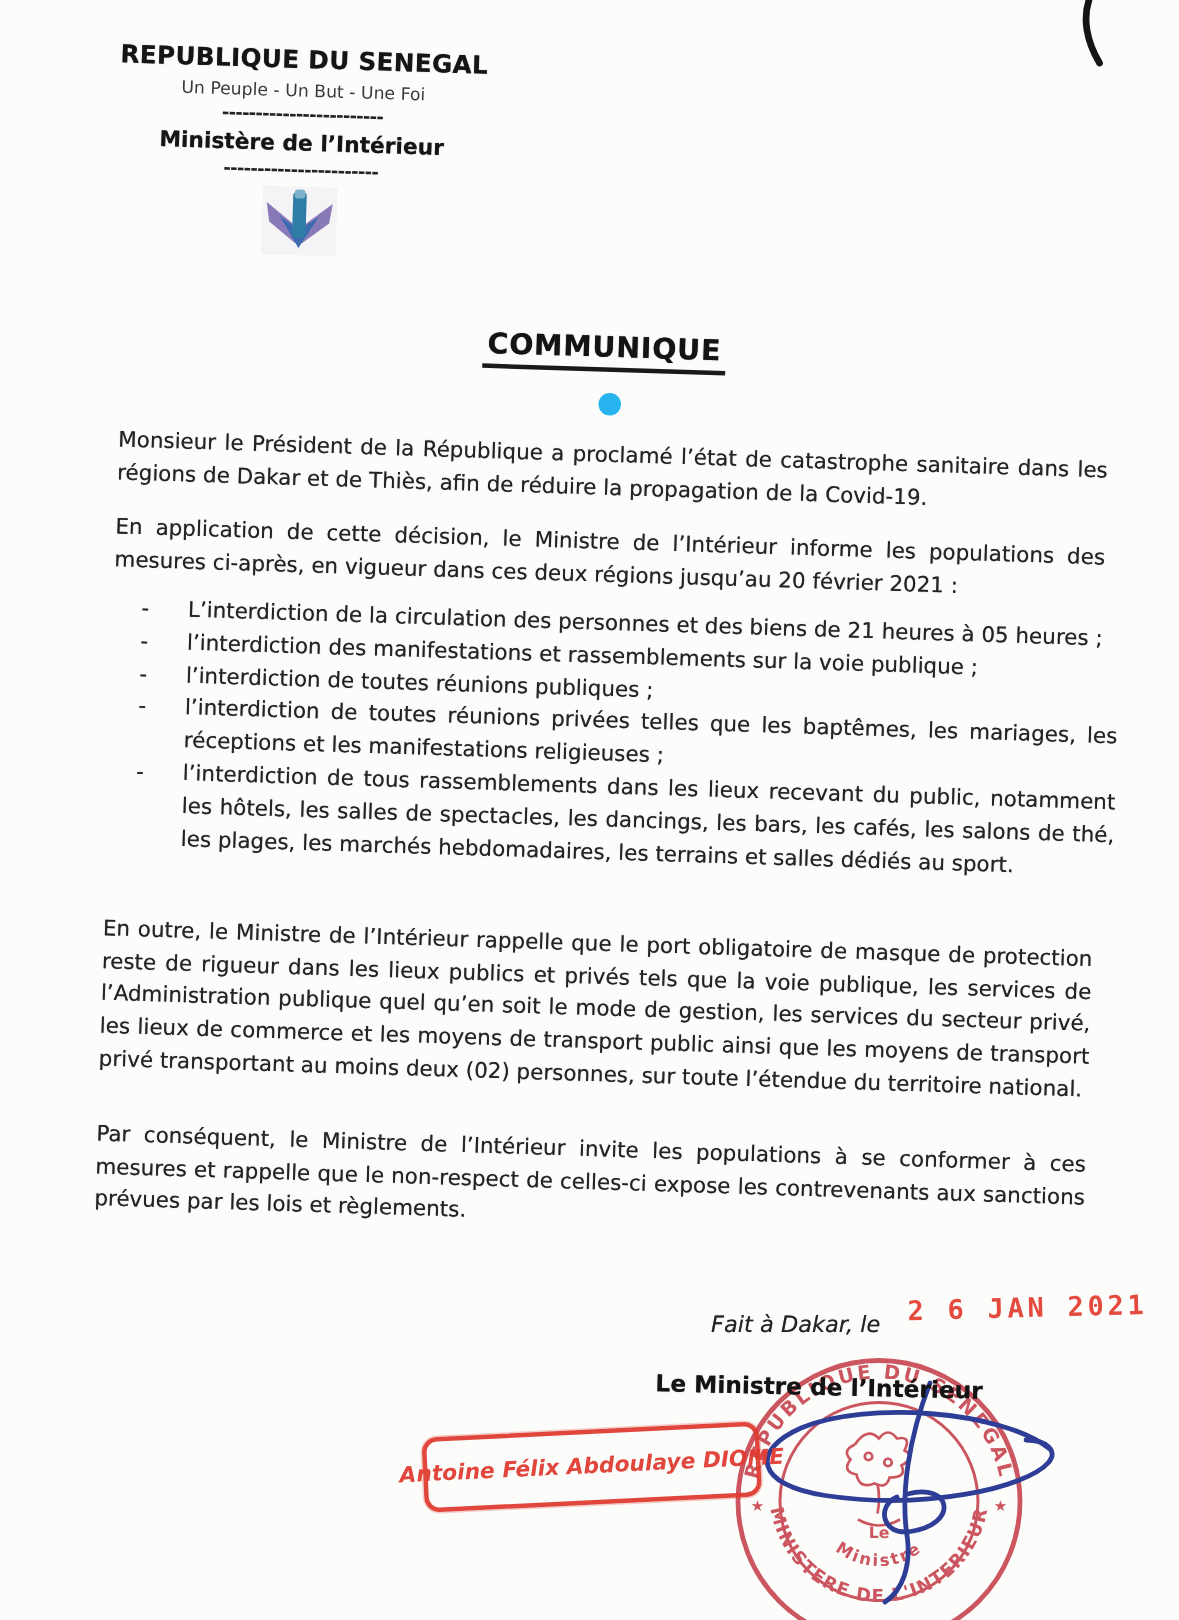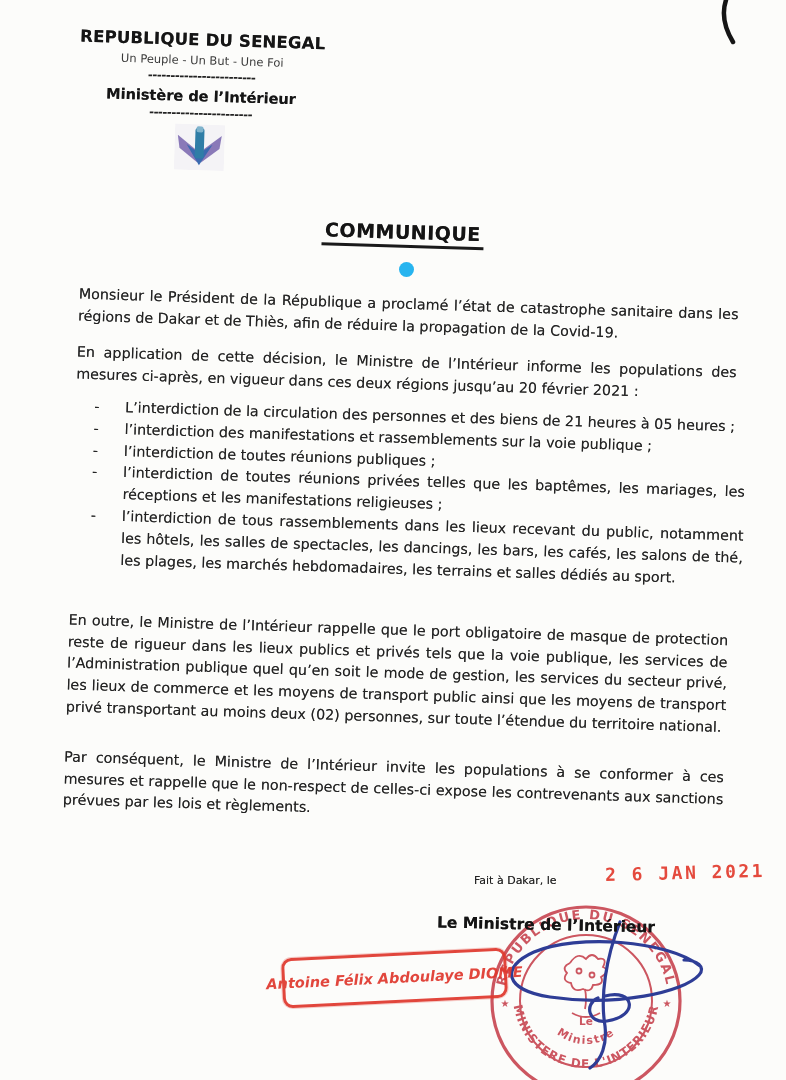--- a/index.html
+++ b/index.html
@@ -42,21 +42,21 @@
     margin:0; padding:0; list-style:none;
   }
   ul.bullets li {
     position:relative; padding-left:46px; margin:0;
     font-size:14.3px; line-height:21.8px; text-align:justify;
     color:#232323; text-shadow:0 0 .55px rgba(35,35,35,.65);
   }
   ul.bullets li::before { content:"-"; position:absolute; left:15px; top:0; }
 
   
-  .place-line { position:absolute; left:474px; top:874px; font-size:11px; color:#222; text-shadow:0 0 .5px rgba(30,30,30,.6); }
+  .place-line { position:absolute; left:474px; top:874px; font-size:15px; color:#222; text-shadow:0 0 .5px rgba(30,30,30,.6);font-style:italic; }
   .date-stamp {
     position:absolute; left:605px; top:862px; transform:rotate(-1.5deg);
     font-family:"DejaVu Sans Mono","Liberation Mono",monospace;
     font-size:18px; font-weight:bold; letter-spacing:2.5px;
     color:#e23b2e; opacity:.92; white-space:nowrap; z-index:6;
   }
   .minister-title {
     position:absolute; left:437px; top:916px; transform:rotate(1.3deg);
     font-size:15.5px; font-weight:bold; color:#141414; z-index:5;
     text-shadow:0 0 .6px rgba(20,20,20,.75); white-space:nowrap;

